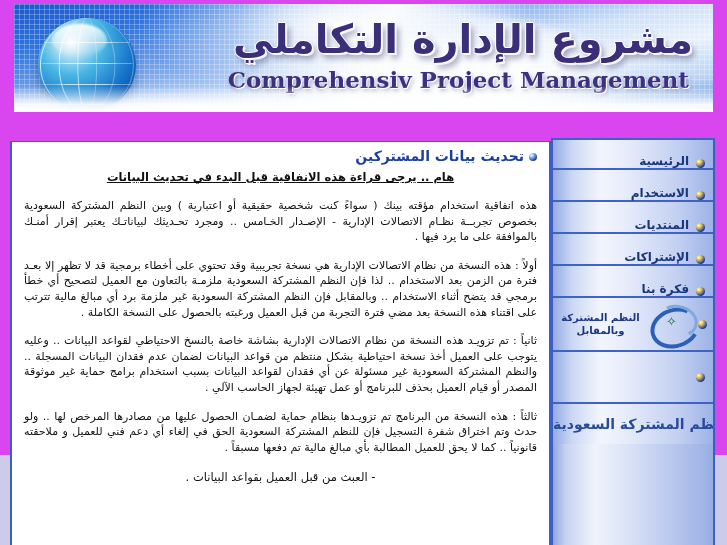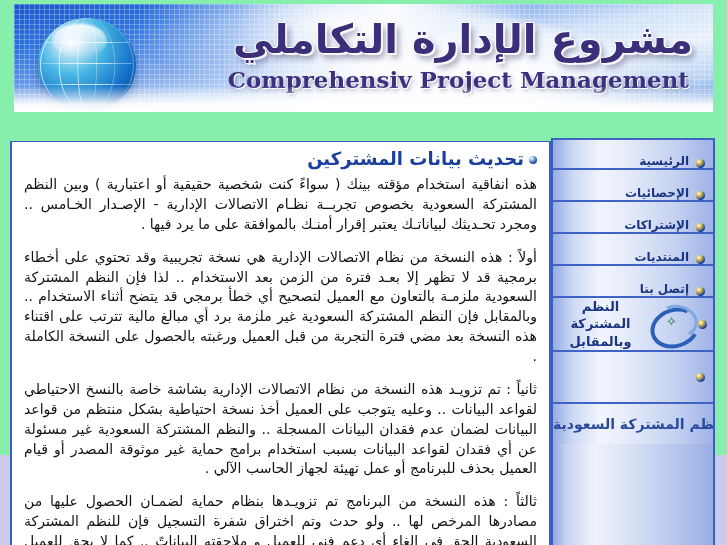--- a/index.html
+++ b/index.html
@@ -11,21 +11,21 @@
     width: 727px;
     height: 545px;
     overflow: hidden;
     background: #ccccea;
     font-family: "DejaVu Sans", "Liberation Sans", sans-serif;
   }
   .page {
     position: relative;
     width: 727px;
     height: 455px;
-    background: #86efac;
+    background: #d946ef;
   }
 
   
   .banner {
     position: absolute;
     left: 14px;
     top: 4px;
     width: 699px;
     height: 108px;
     overflow: hidden;
@@ -182,21 +182,21 @@
     border-right: 2px solid #3b5fc0;
     border-top: 1px solid #3b5fc0;
     box-sizing: border-box;
     overflow: hidden;
     direction: rtl;
   }
   .content-inner {
     padding: 6px 12px 0 12px;
   }
   .page-title {
-    font-size: 18px;
+    font-size: 14px;
     font-weight: bold;
     color: #1b3f9c;
     text-align: right;
     margin: 0 0 6px 0;
     white-space: nowrap;
   }
   .title-bullet {
     display: inline-block;
     width: 8px; height: 8px;
     border-radius: 50%;
@@ -206,21 +206,21 @@
   }
   .notice {
     font-size: 11.5px;
     font-weight: bold;
     color: #111111;
     text-align: center;
     text-decoration: underline;
     margin: 0 0 14px 0;
   }
   .para {
-    font-size: 14px;
+    font-size: 11px;
     color: #111111;
     line-height: 1.42;
     text-align: justify;
     margin: 0 0 13px 0;
   }
   .para.last { margin-bottom: 4px; }
   .bullets {
     margin: 0;
     padding: 0;
     list-style: none;
@@ -318,21 +318,21 @@
   .logo-emblem .palm {
     position: absolute;
     left: 18px; top: 11px;
     font-size: 13px;
     color: #157a3c;
     line-height: 1;
   }
   .logo-text {
     flex: 1 1 auto;
     text-align: center;
-    font-size: 13px;
+    font-size: 10px;
     font-weight: bold;
     color: #1b3580;
     line-height: 1.35;
     padding-left: 4px;
   }
   .blank-item {
     height: 52px;
     border-bottom: 2px solid #3f63c4;
     display: flex;
     align-items: center;
@@ -390,54 +390,55 @@
   </div>
 
   <div class="lower">
 
     <div class="content">
       <div class="content-inner">
         <div class="page-title">
           <span class="title-bullet"></span><span>تحديث بيانات المشتركين</span>
         </div>
 
+        <div class="notice">هام .. يرجى قراءة هذه الانفاقية قبل البدء في تحديث البيانات</div>
 
         <p class="para">هذه انفاقية استخدام مؤقته بينك ( سواءً كنت شخصية حقيقية أو اعتبارية ) وبين النظم المشتركة السعودية بخصوص      تجربــة نظـام الاتصالات الإدارية - الإصـدار الخـامس .. ومجرد تحـديثك  لبياناتـك يعتبر إقرار أمنـك بالموافقة على ما يرد فيها .</p>
         <p class="para">أولاً : هذه النسخة من نظام الاتصالات  الإدارية هي نسخة تجريبية وقد تحتوي على أخطاء برمجية قد لا تظهر إلا      بعـد فترة من الزمن بعد الاستخدام .. لذا فإن النظم المشتركة السعودية ملزمـة بالتعاون مع العميل لتصحيح أي خطأ برمجي قد يتضح أثناء الاستخدام .. وبالمقابل فإن النظم المشتركة السعودية غير ملزمة برد أي مبالغ   مالية تترتب على اقتناء هذه النسخة بعد مضي فترة التجربة من قبل العميل ورغبته بالحصول على النسخة الكاملة .</p>
         <p class="para">ثانياً : تم تزويـد هذه النسخة من نظام  الاتصالات الإدارية بشاشة خاصة بالنسخ الاحتياطي لقواعد البيانات .. وعليه يتوجب على العميل أخذ نسخة احتياطية بشكل منتظم من قواعد البيانات لضمان عدم فقدان البيانات المسجلة .. والنظم المشتركة  السعودية غير مسئولة عن أي فقدان لقواعد البيانات بسبب استخدام برامج حماية غير موثوقة المصدر أو قيام العميل بحذف للبرنامج أو عمل تهيئة لجهاز الحاسب الآلي .</p>
-        <p class="para">ثالثاً : هذه النسخة من البرنامج تم  تزويـدها بنظام حماية لضمـان الحصول عليها من مصادرها المرخص لها .. ولو  حدث وتم اختراق شفرة التسجيل فإن للنظم المشتركة السعودية الحق في إلغاء أي دعم فني للعميل و ملاحقته البياناتً .. كما لا يحق للعميل المطالبة بأي مبالغ مالية تم دفعها مسبقاً .</p>
+        <p class="para">ثالثاً : هذه النسخة من البرنامج تم  تزويـدها بنظام حماية لضمـان الحصول عليها من مصادرها المرخص لها .. ولو  حدث وتم اختراق شفرة التسجيل فإن للنظم المشتركة السعودية الحق في إلغاء أي دعم فني للعميل و ملاحقته قانونياً .. كما لا يحق للعميل المطالبة بأي مبالغ مالية تم دفعها مسبقاً .</p>
 
         <ul class="bullets">
           <li>- العبث من قبل العميل بقواعد البيانات .</li>
 
         </ul>
       </div>
     </div>
 
     <div class="sidebar">
 
       <div class="nav-item">
         <span class="nav-bullet"></span>
         <span class="nav-label">الرئيسية</span>
       </div>
       <div class="nav-item">
         <span class="nav-bullet"></span>
-        <span class="nav-label">الإحصائيات</span>
+        <span class="nav-label">الاستخدام</span>
       </div>
       <div class="nav-item">
         <span class="nav-bullet"></span>
+        <span class="nav-label">المنتديات</span>
+      </div>
+      <div class="nav-item">
+        <span class="nav-bullet"></span>
         <span class="nav-label">الإشتراكات</span>
       </div>
       <div class="nav-item">
         <span class="nav-bullet"></span>
-        <span class="nav-label">المنتديات</span>
-      </div>
-      <div class="nav-item">
-        <span class="nav-bullet"></span>
-        <span class="nav-label">إتصل بنا</span>
+        <span class="nav-label">فكرة بنا</span>
       </div>
 
       <div class="logo-item">
         <span class="logo-bullet"></span>
         <span class="logo-emblem">
           <span class="ring"></span>
           <span class="ring2"></span>
           <span class="palm">✧</span>
         </span>
         <span class="logo-text">

